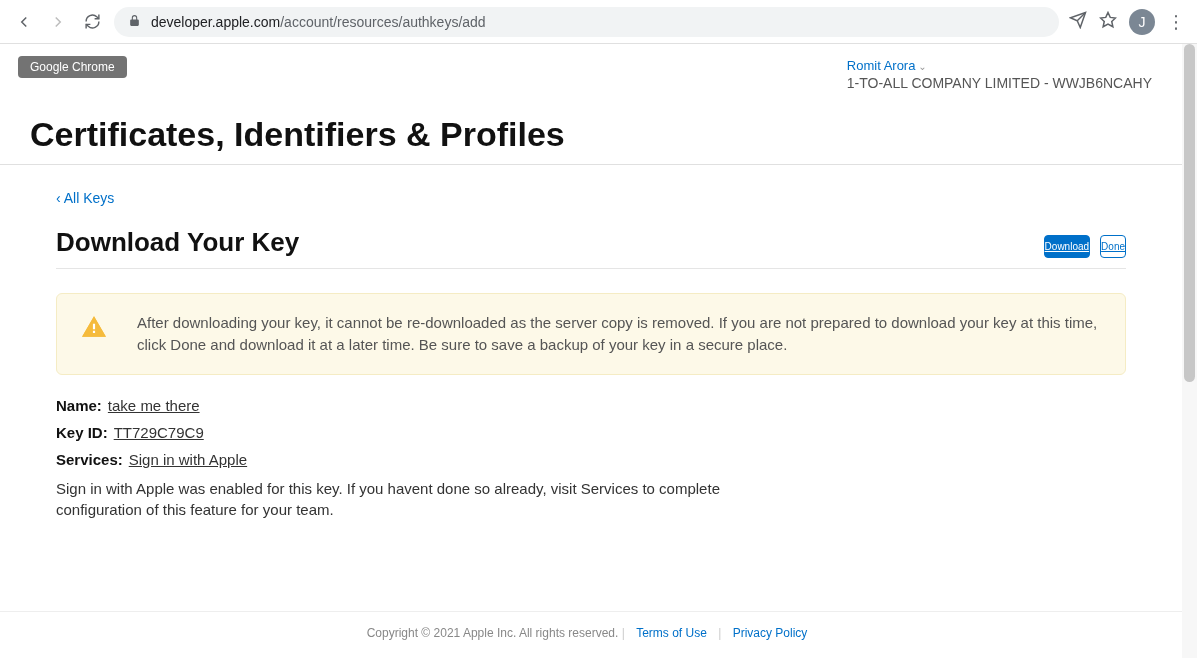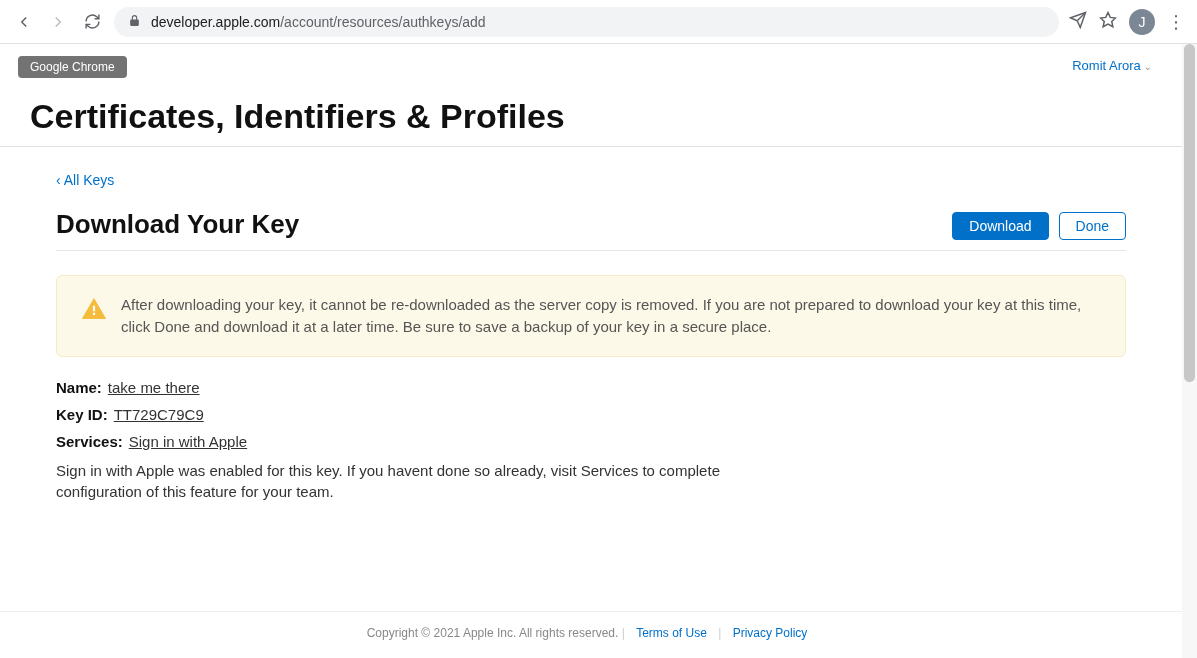--- a/index.html
+++ b/index.html
@@ -145,46 +145,47 @@
       padding-bottom: 10px;
       border-bottom: 1px solid #e5e5e5;
     }
     .subheader-title {
       font-size: 26px;
       font-weight: 700;
       color: #111;
     }
     .btn-group { display: flex; gap: 10px; }
     .btn {
-      padding: 5px 16px;
+      padding: 5px 0;
       border-radius: 4px;
-      font-size: 14px;
+      font-size: 10px;
       font-weight: 400;
       cursor: pointer;
       border: 1px solid transparent;
+      text-decoration: underline;
     }
     .btn-primary {
       background: #0070c9;
       color: #fff;
       border-color: #0070c9;
     }
     .btn-secondary {
       background: #fff;
       color: #0070c9;
       border-color: #0070c9;
     }
 
     .warning-box {
       margin-top: 24px;
       background: #fdf9e8;
       border: 1px solid #f5ecc4;
       border-radius: 6px;
       padding: 18px 24px;
       display: flex;
-      gap: 14px;
+      gap: 30px;
       align-items: flex-start;
     }
     .warning-icon {
       width: 26px;
       height: 26px;
       flex-shrink: 0;
       margin-top: 2px;
     }
     .warning-text {
       color: #555;
@@ -280,20 +281,21 @@
   </div>
 
   <div class="page-body">
     <div class="content-area">
       <div class="chrome-tooltip">Google Chrome</div>
 
       <div class="header-bar">
         <div></div>
         <div class="account-info">
           <div class="account-name">Romit Arora</div>
+          <div class="team-name">1-TO-ALL COMPANY LIMITED - WWJB6NCAHY</div>
         </div>
       </div>
 
       <h1 class="page-title">Certificates, Identifiers &amp; Profiles</h1>
 
       <div class="sub-container">
         <a class="back-link">‹ All Keys</a>
 
         <div class="subheader-row">
           <h2 class="subheader-title">Download Your Key</h2>

